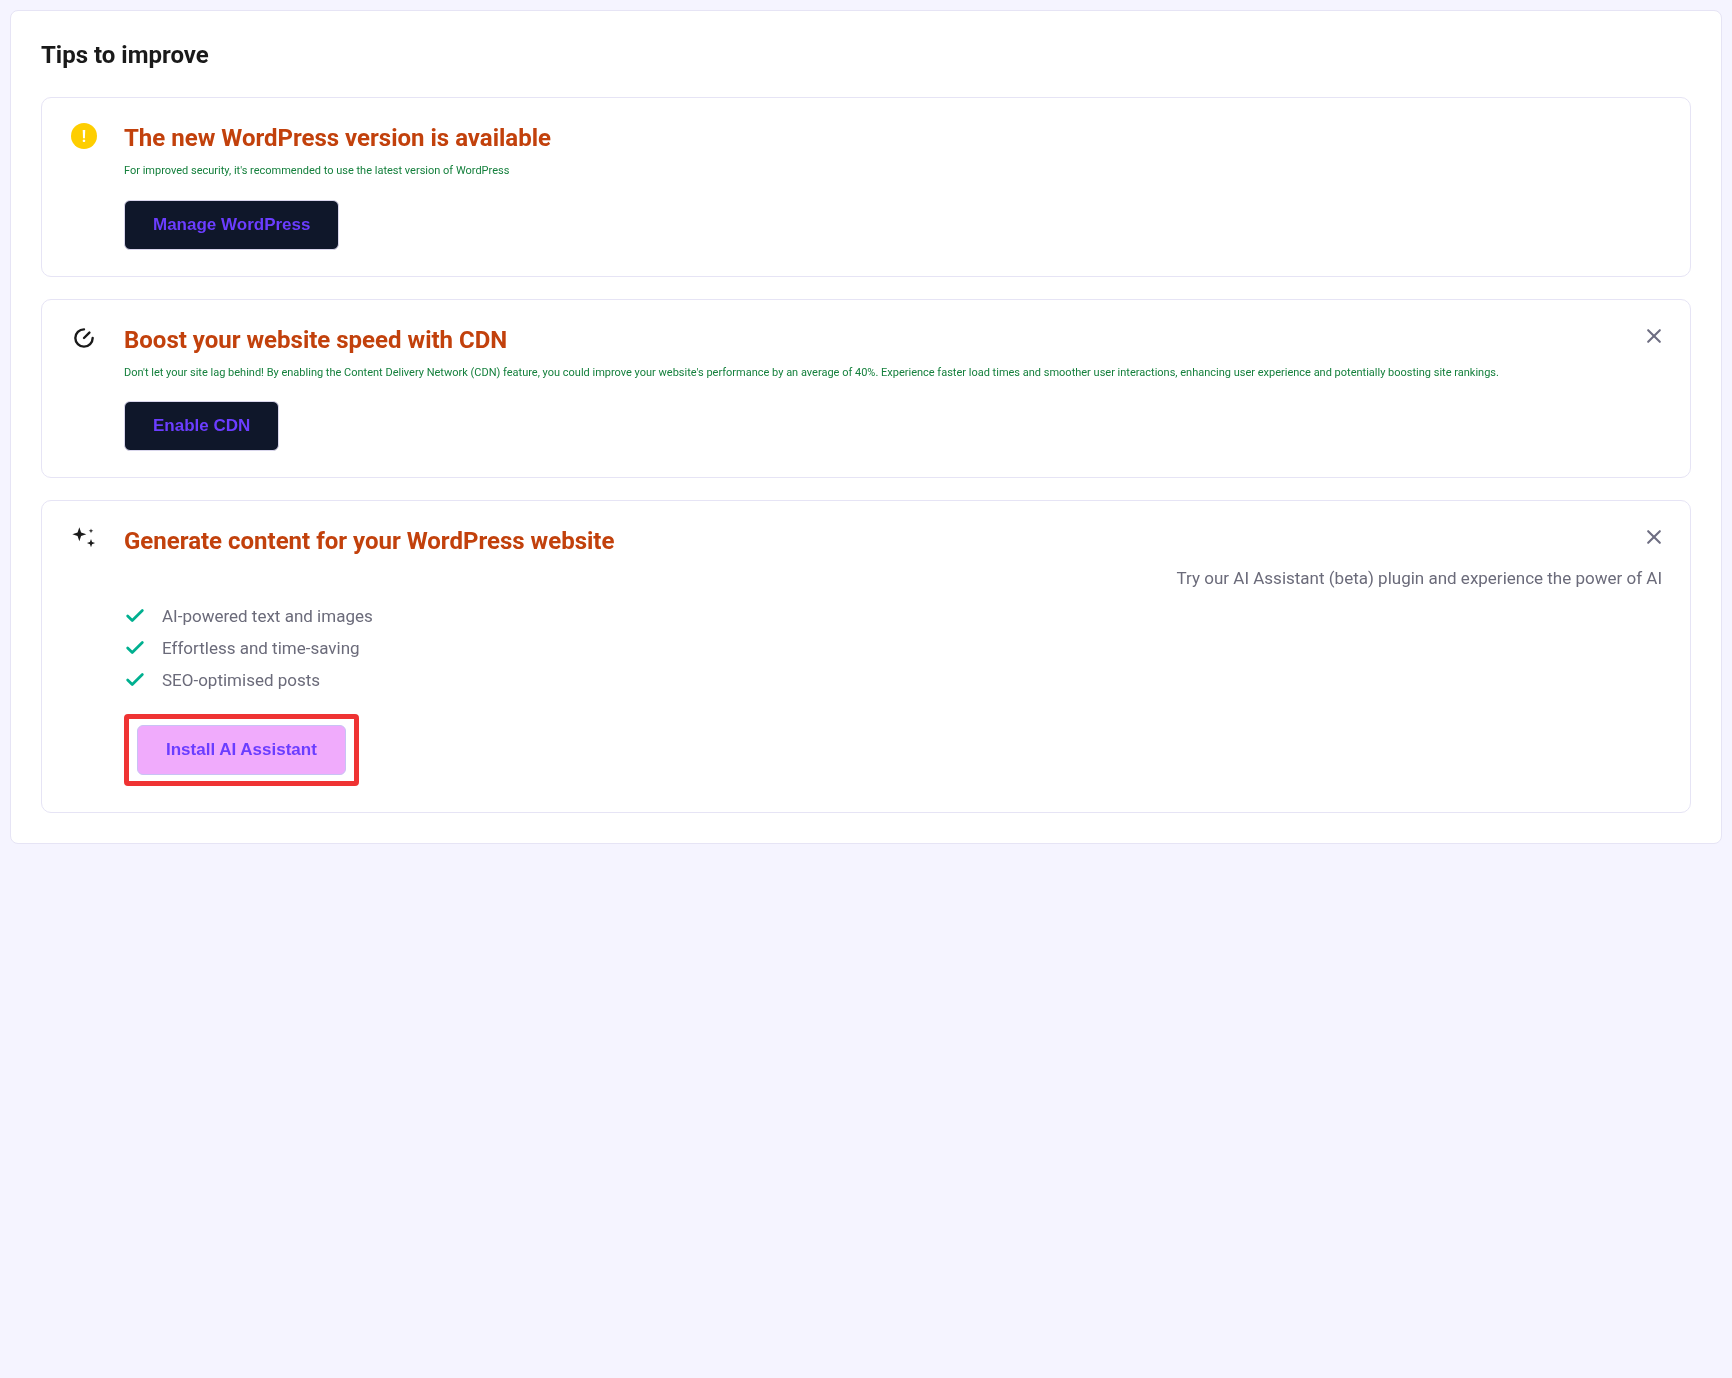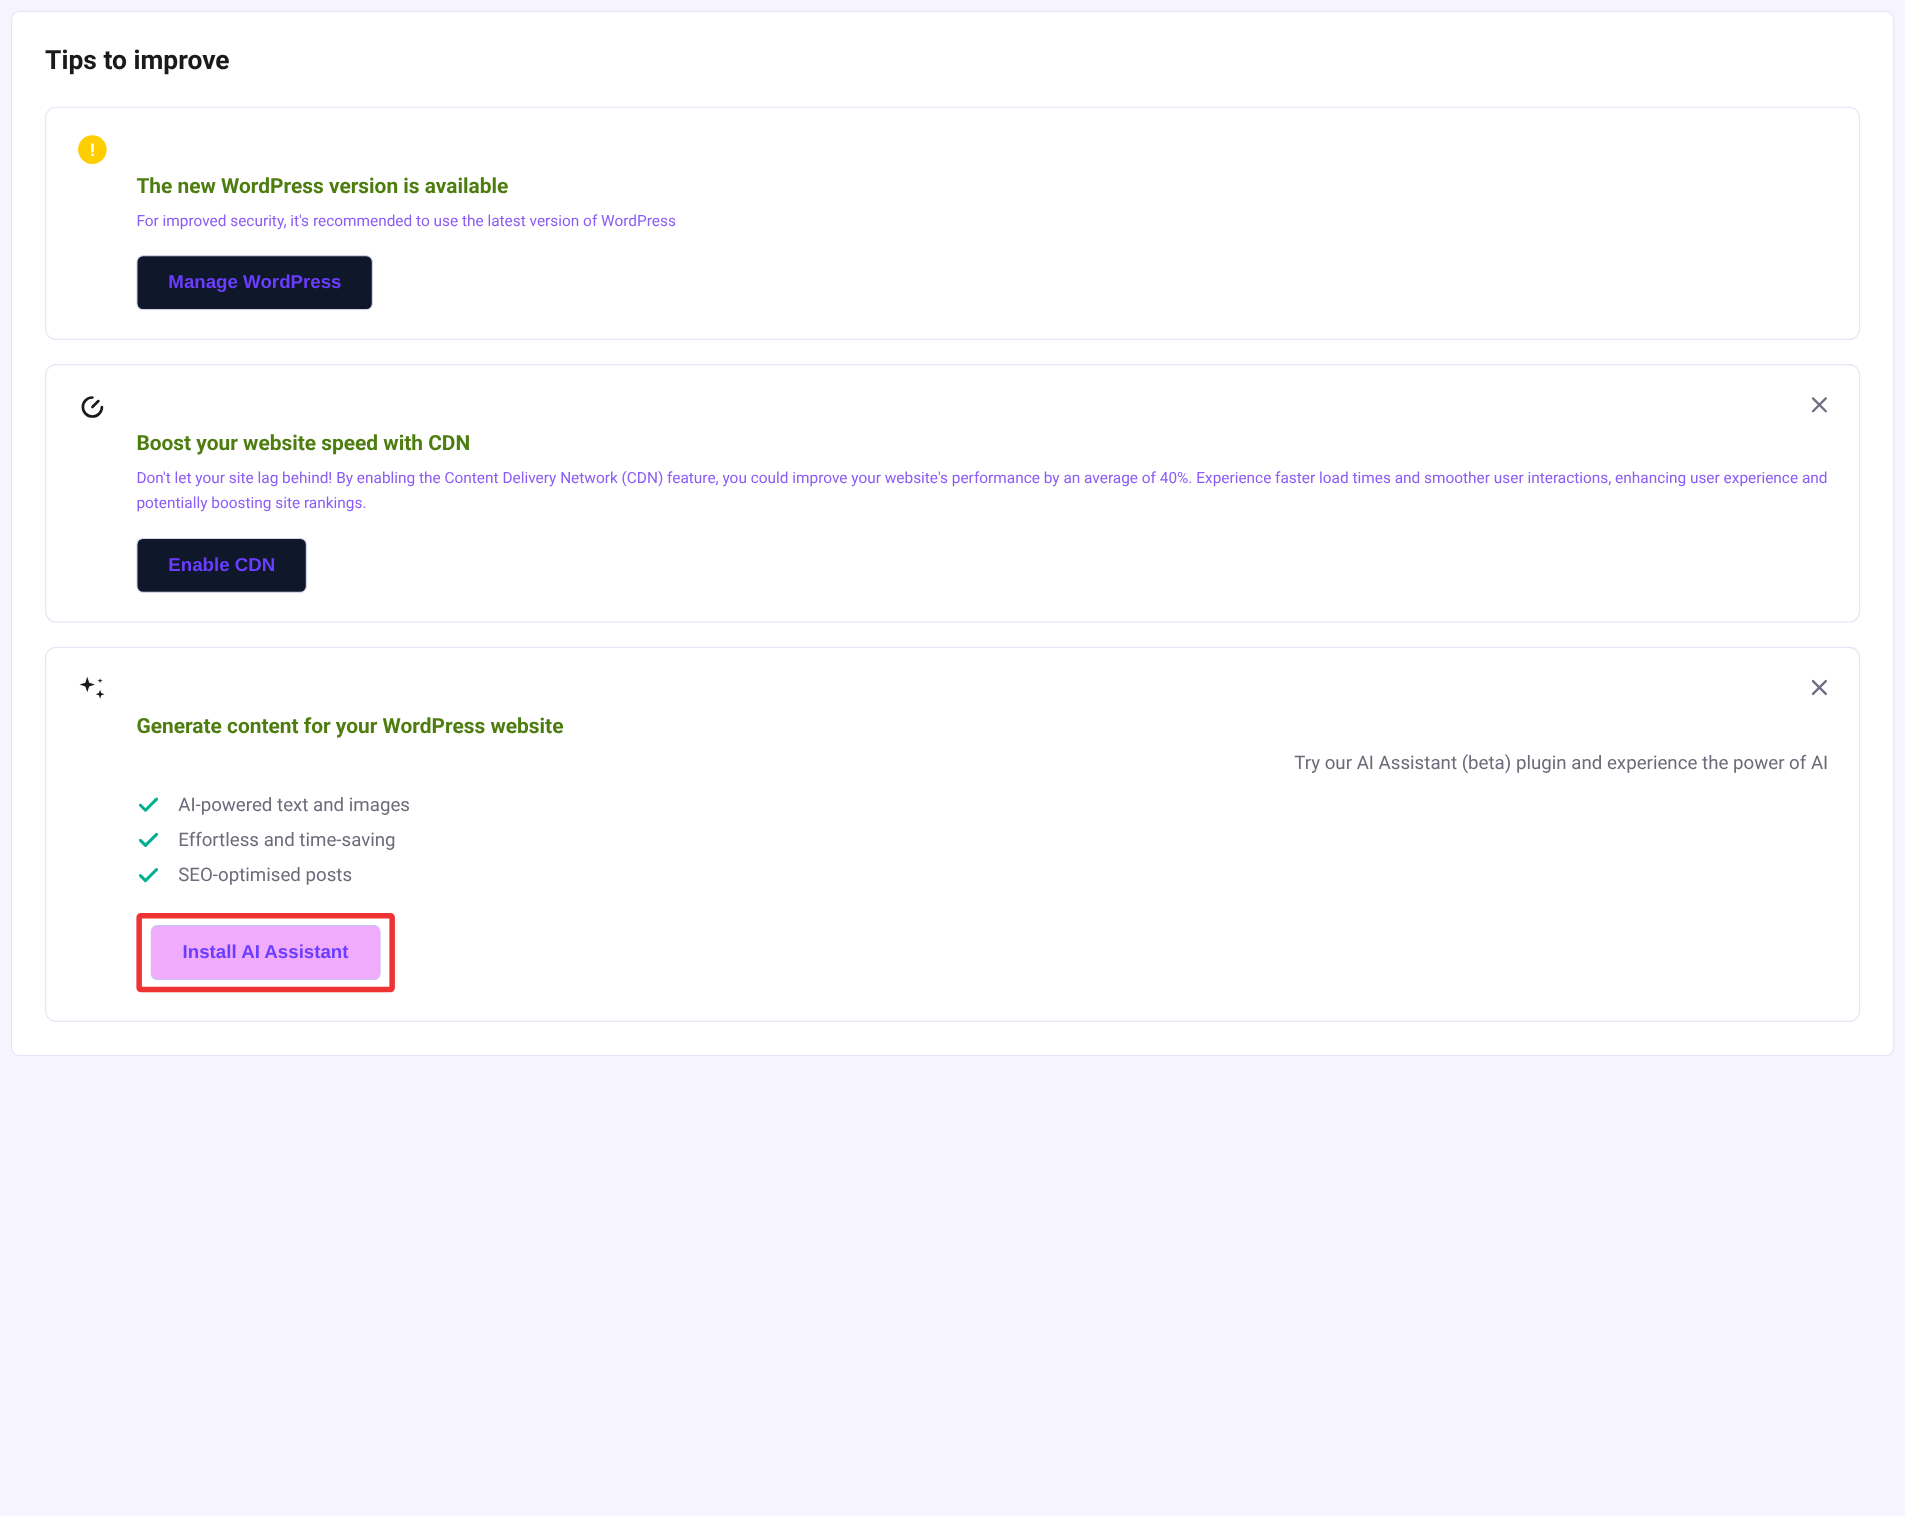--- a/index.html
+++ b/index.html
@@ -43,29 +43,28 @@
       height: 28px;
       display: flex;
       align-items: center;
       justify-content: center;
       margin-top: -2px;
     }
     .tip-content {
       flex: 1;
     }
     .tip-title {
-      font-size: 19px;
-      font-weight: 700;
-      color: #4d7c0f;
+      font-size: 24px;
+      font-weight: 700;
+      color: #c2410c;
       margin-bottom: 10px;
-      margin-top: 33px;
     }
     .tip-description {
-      font-size: 14px;
-      color: #8b5cf6;
+      font-size: 11px;
+      color: #15803d;
       line-height: 1.6;
       margin-bottom: 20px;
     }
     .tip-intro {
       font-size: 17px;
       color: #6b6b7a;
       line-height: 1.6;
       margin-bottom: 8px;
       text-align: right;
     }

